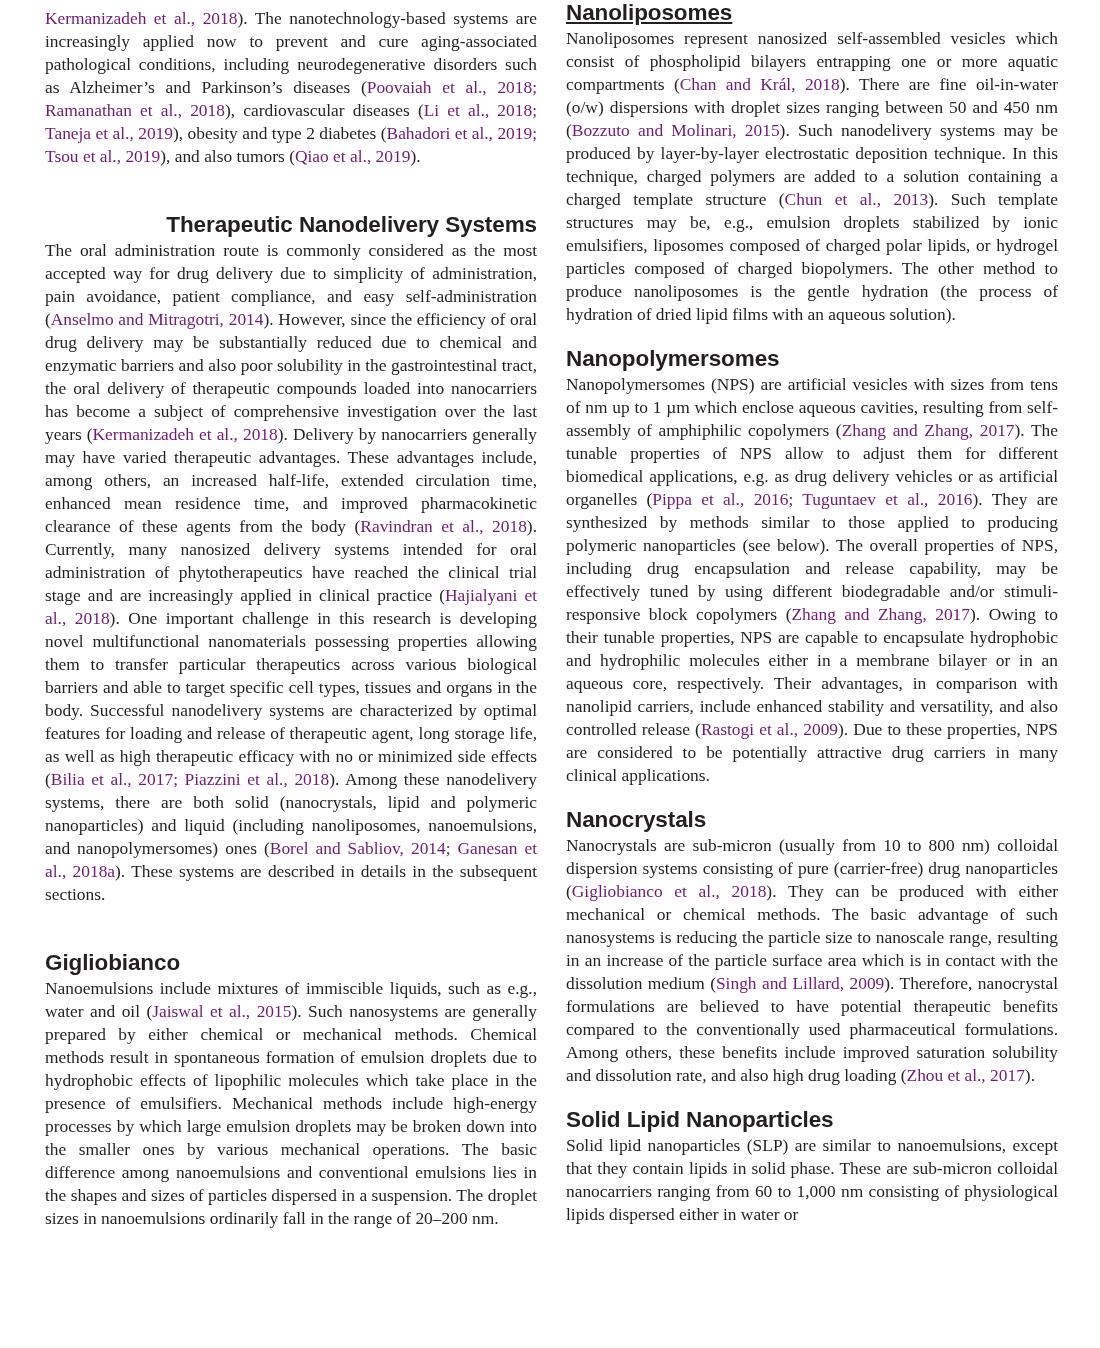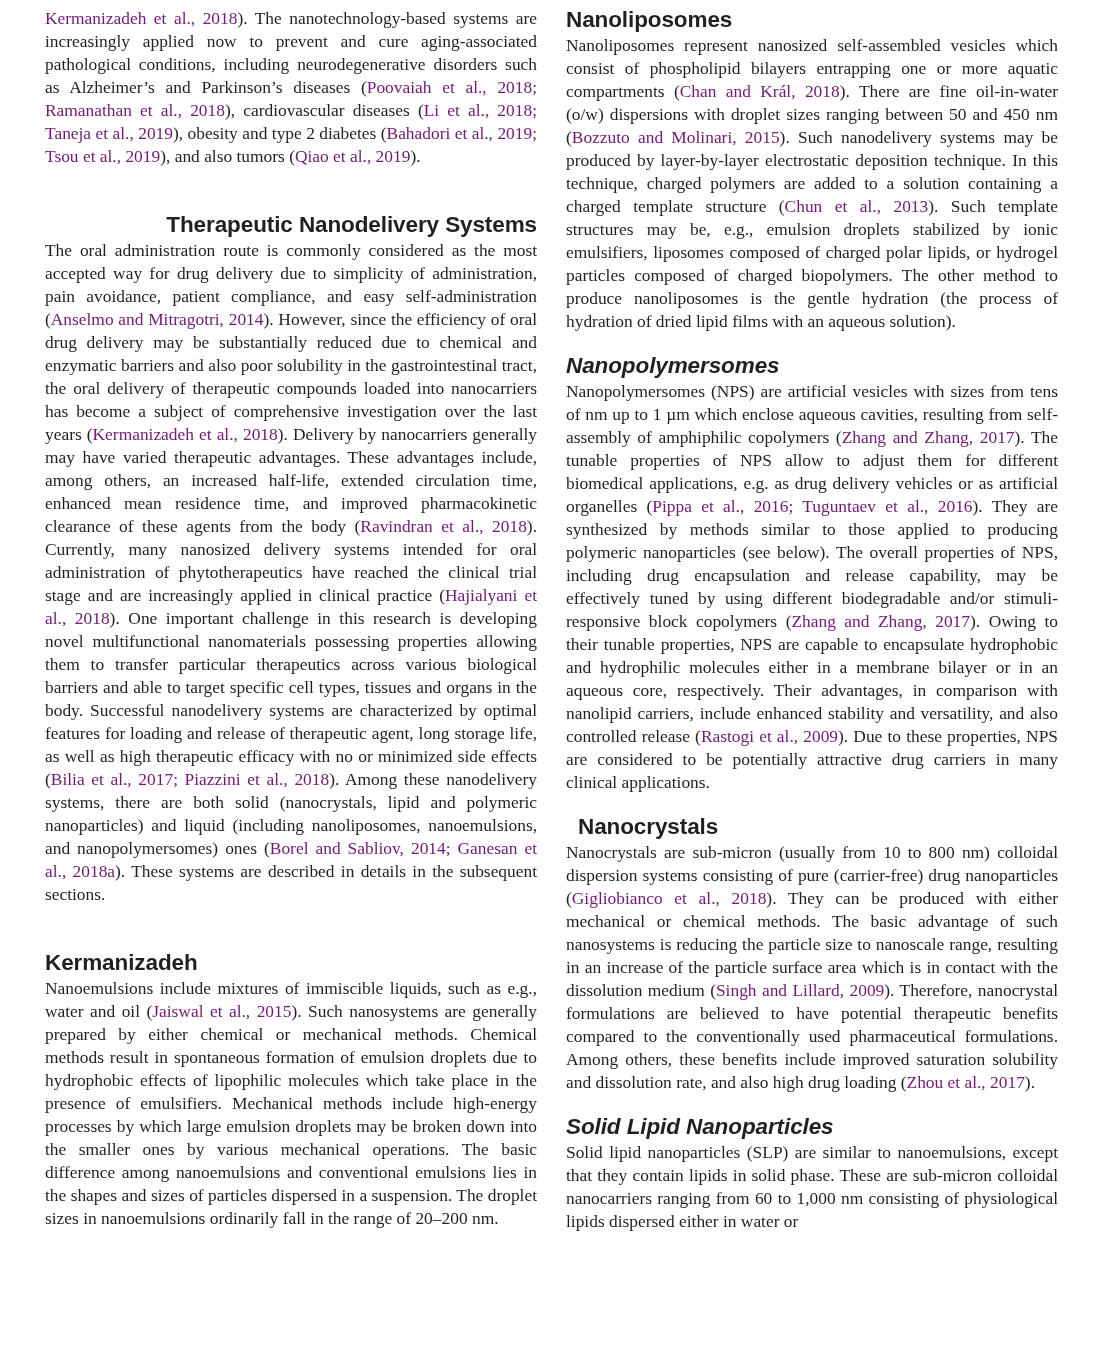--- a/index.html
+++ b/index.html
@@ -21,29 +21,29 @@
 </style>
 </head>
 <body>
 
 <div class="col left">
   <p class="para" style="margin-top:7px;"><span class="cite">Kermanizadeh et al., 2018</span><span>). The nanotechnology-based systems are increasingly applied now to prevent and cure aging-associated pathological conditions, including neurodegenerative disorders such as Alzheimer’s and Parkinson’s diseases (</span><span class="cite">Poovaiah et al., 2018; Ramanathan et al., 2018</span><span>), cardiovascular diseases (</span><span class="cite">Li et al., 2018; Taneja et al., 2019</span><span>), obesity and type 2 diabetes (</span><span class="cite">Bahadori et al., 2019; Tsou et al., 2019</span><span>), and also tumors (</span><span class="cite">Qiao et al., 2019</span><span>).</span></p>
 
   <h2 class="heading" style="margin-top:44px;text-align:right;">Therapeutic Nanodelivery Systems</h2>
   <p class="para" style="margin-top:1px;"><span>The oral administration route is commonly considered as the most accepted way for drug delivery due to simplicity of administration, pain avoidance, patient compliance, and easy self-administration (</span><span class="cite">Anselmo and Mitragotri, 2014</span><span>). However, since the efficiency of oral drug delivery may be substantially reduced due to chemical and enzymatic barriers and also poor solubility in the gastrointestinal tract, the oral delivery of therapeutic compounds loaded into nanocarriers has become a subject of comprehensive investigation over the last years (</span><span class="cite">Kermanizadeh et al., 2018</span><span>). Delivery by nanocarriers generally may have varied therapeutic advantages. These advantages include, among others, an increased half-life, extended circulation time, enhanced mean residence time, and improved pharmacokinetic clearance of these agents from the body (</span><span class="cite">Ravindran et al., 2018</span><span>). Currently, many nanosized delivery systems intended for oral administration of phytotherapeutics have reached the clinical trial stage and are increasingly applied in clinical practice (</span><span class="cite">Hajialyani et al., 2018</span><span>). One important challenge in this research is developing novel multifunctional nanomaterials possessing properties allowing them to transfer particular therapeutics across various biological barriers and able to target specific cell types, tissues and organs in the body. Successful nanodelivery systems are characterized by optimal features for loading and release of therapeutic agent, long storage life, as well as high therapeutic efficacy with no or minimized side effects (</span><span class="cite">Bilia et al., 2017; Piazzini et al., 2018</span><span>). Among these nanodelivery systems, there are both solid (nanocrystals, lipid and polymeric nanoparticles) and liquid (including nanoliposomes, nanoemulsions, and nanopolymersomes) ones (</span><span class="cite">Borel and Sabliov, 2014; Ganesan et al., 2018a</span><span>). These systems are described in details in the subsequent sections.</span></p>
 
-  <h2 class="heading" style="margin-top:44px;">Kermanizadeh</h2>
+  <h2 class="heading" style="margin-top:44px;">Gigliobianco</h2>
   <p class="para" style="margin-top:1px;"><span>Nanoemulsions include mixtures of immiscible liquids, such as e.g., water and oil (</span><span class="cite">Jaiswal et al., 2015</span><span>). Such nanosystems are generally prepared by either chemical or mechanical methods. Chemical methods result in spontaneous formation of emulsion droplets due to hydrophobic effects of lipophilic molecules which take place in the presence of emulsifiers. Mechanical methods include high-energy processes by which large emulsion droplets may be broken down into the smaller ones by various mechanical operations. The basic difference among nanoemulsions and conventional emulsions lies in the shapes and sizes of particles dispersed in a suspension. The droplet sizes in nanoemulsions ordinarily fall in the range of 20–200 nm.</span></p>
 </div>
 
 <div class="col right">
-  <h2 class="heading" style="margin-top:7px;">Nanoliposomes</h2>
+  <h2 class="heading" style="text-decoration:underline;">Nanoliposomes</h2>
   <p class="para" style="margin-top:1px;"><span>Nanoliposomes represent nanosized self-assembled vesicles which consist of phospholipid bilayers entrapping one or more aquatic compartments (</span><span class="cite">Chan and Král, 2018</span><span>). There are fine oil-in-water (o/w) dispersions with droplet sizes ranging between 50 and 450 nm (</span><span class="cite">Bozzuto and Molinari, 2015</span><span>). Such nanodelivery systems may be produced by layer-by-layer electrostatic deposition technique. In this technique, charged polymers are added to a solution containing a charged template structure (</span><span class="cite">Chun et al., 2013</span><span>). Such template structures may be, e.g., emulsion droplets stabilized by ionic emulsifiers, liposomes composed of charged polar lipids, or hydrogel particles composed of charged biopolymers. The other method to produce nanoliposomes is the gentle hydration (the process of hydration of dried lipid films with an aqueous solution).</span></p>
 
-  <h2 class="heading" style="margin-top:20px;font-style:italic;">Nanopolymersomes</h2>
+  <h2 class="heading" style="margin-top:20px;">Nanopolymersomes</h2>
   <p class="para" style="margin-top:1px;"><span>Nanopolymersomes (NPS) are artificial vesicles with sizes from tens of nm up to 1 µm which enclose aqueous cavities, resulting from self-assembly of amphiphilic copolymers (</span><span class="cite">Zhang and Zhang, 2017</span><span>). The tunable properties of NPS allow to adjust them for different biomedical applications, e.g. as drug delivery vehicles or as artificial organelles (</span><span class="cite">Pippa et al., 2016; Tuguntaev et al., 2016</span><span>). They are synthesized by methods similar to those applied to producing polymeric nanoparticles (see below). The overall properties of NPS, including drug encapsulation and release capability, may be effectively tuned by using different biodegradable and/or stimuli-responsive block copolymers (</span><span class="cite">Zhang and Zhang, 2017</span><span>). Owing to their tunable properties, NPS are capable to encapsulate hydrophobic and hydrophilic molecules either in a membrane bilayer or in an aqueous core, respectively. Their advantages, in comparison with nanolipid carriers, include enhanced stability and versatility, and also controlled release (</span><span class="cite">Rastogi et al., 2009</span><span>). Due to these properties, NPS are considered to be potentially attractive drug carriers in many clinical applications.</span></p>
 
-  <h2 class="heading" style="margin-top:20px;margin-left:12px;">Nanocrystals</h2>
+  <h2 class="heading" style="margin-top:20px;">Nanocrystals</h2>
   <p class="para" style="margin-top:1px;"><span>Nanocrystals are sub-micron (usually from 10 to 800 nm) colloidal dispersion systems consisting of pure (carrier-free) drug nanoparticles (</span><span class="cite">Gigliobianco et al., 2018</span><span>). They can be produced with either mechanical or chemical methods. The basic advantage of such nanosystems is reducing the particle size to nanoscale range, resulting in an increase of the particle surface area which is in contact with the dissolution medium (</span><span class="cite">Singh and Lillard, 2009</span><span>). Therefore, nanocrystal formulations are believed to have potential therapeutic benefits compared to the conventionally used pharmaceutical formulations. Among others, these benefits include improved saturation solubility and dissolution rate, and also high drug loading (</span><span class="cite">Zhou et al., 2017</span><span>).</span></p>
 
-  <h2 class="heading" style="margin-top:20px;font-style:italic;">Solid Lipid Nanoparticles</h2>
+  <h2 class="heading" style="margin-top:20px;">Solid Lipid Nanoparticles</h2>
   <p class="para" style="margin-top:1px;"><span>Solid lipid nanoparticles (SLP) are similar to nanoemulsions, except that they contain lipids in solid phase. These are sub-micron colloidal nanocarriers ranging from 60 to 1,000 nm consisting of physiological lipids dispersed either in water or</span></p>
 </div>
 
 </body></html>

